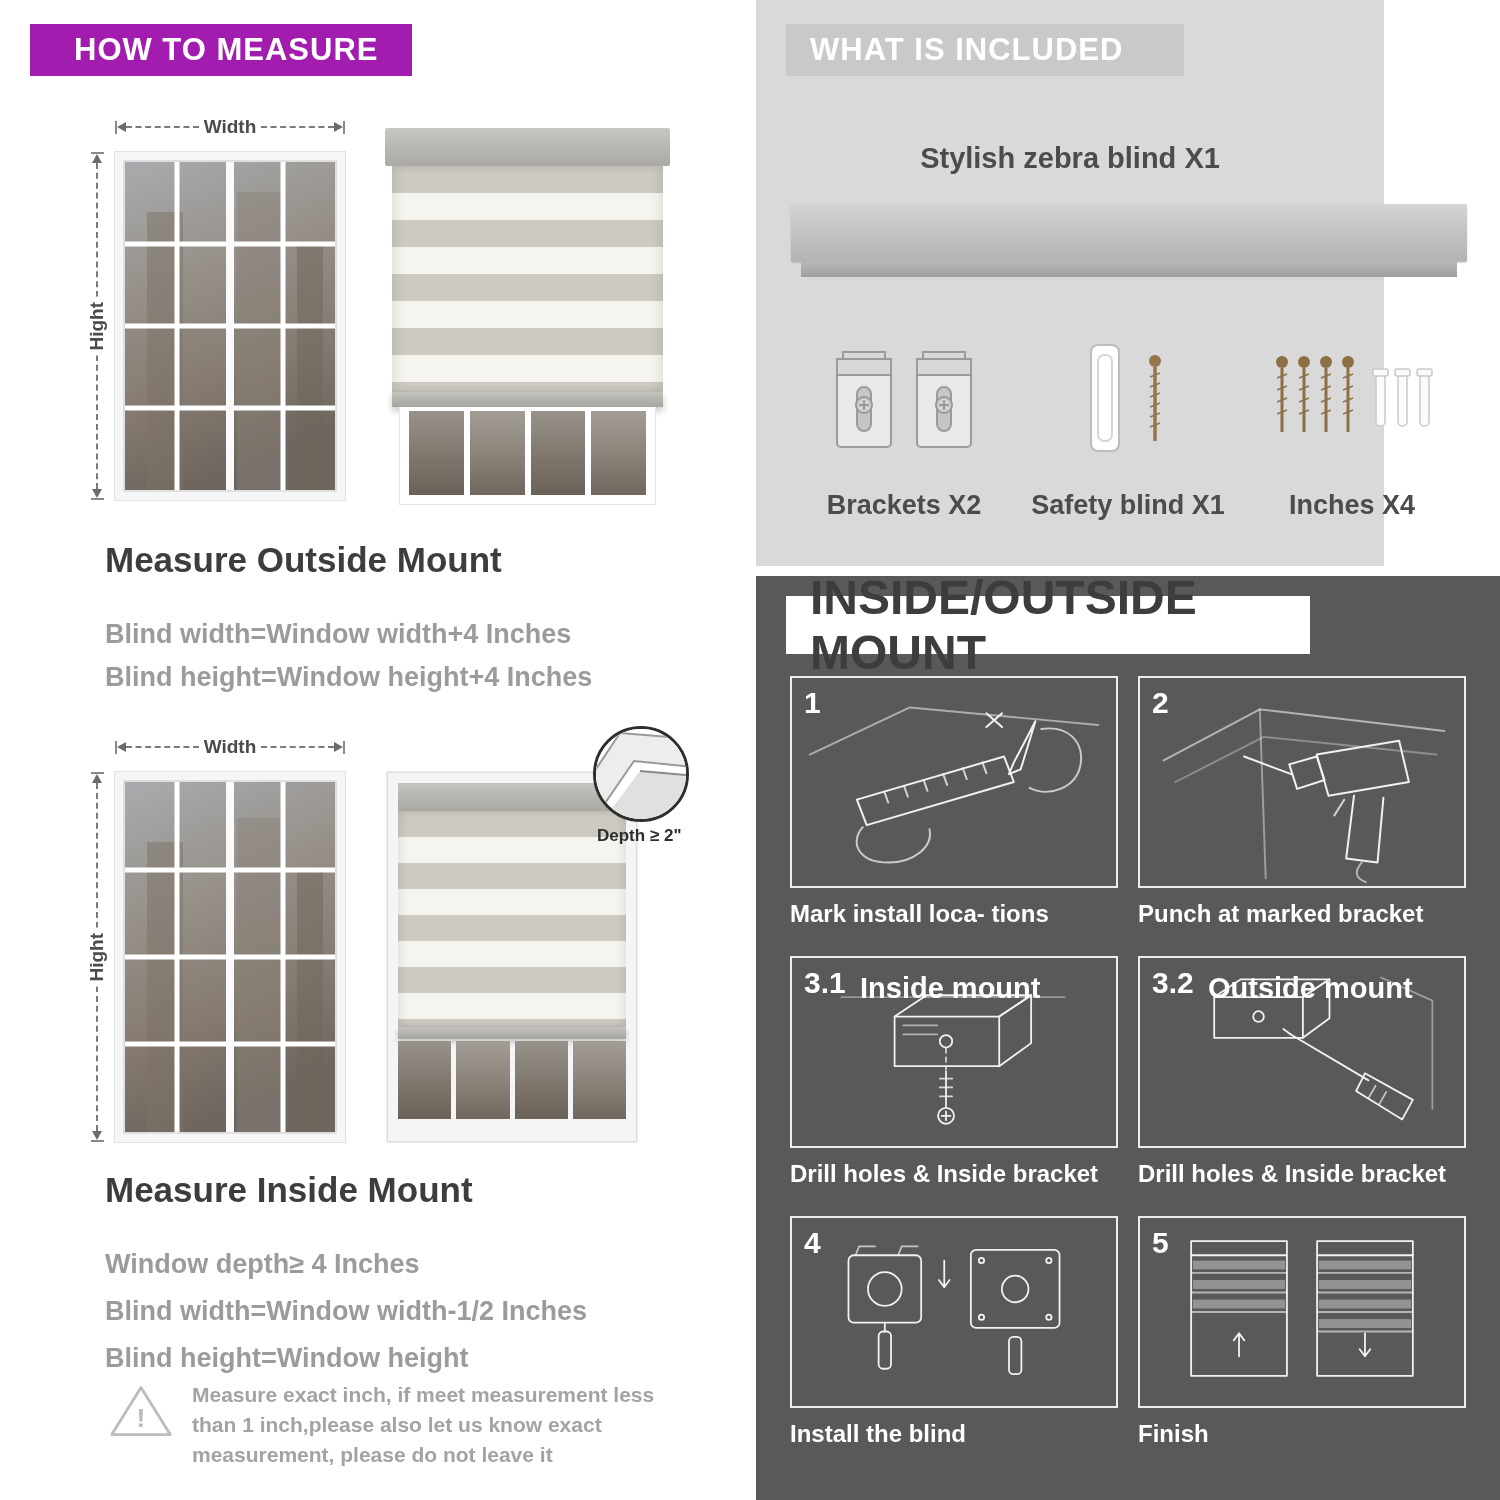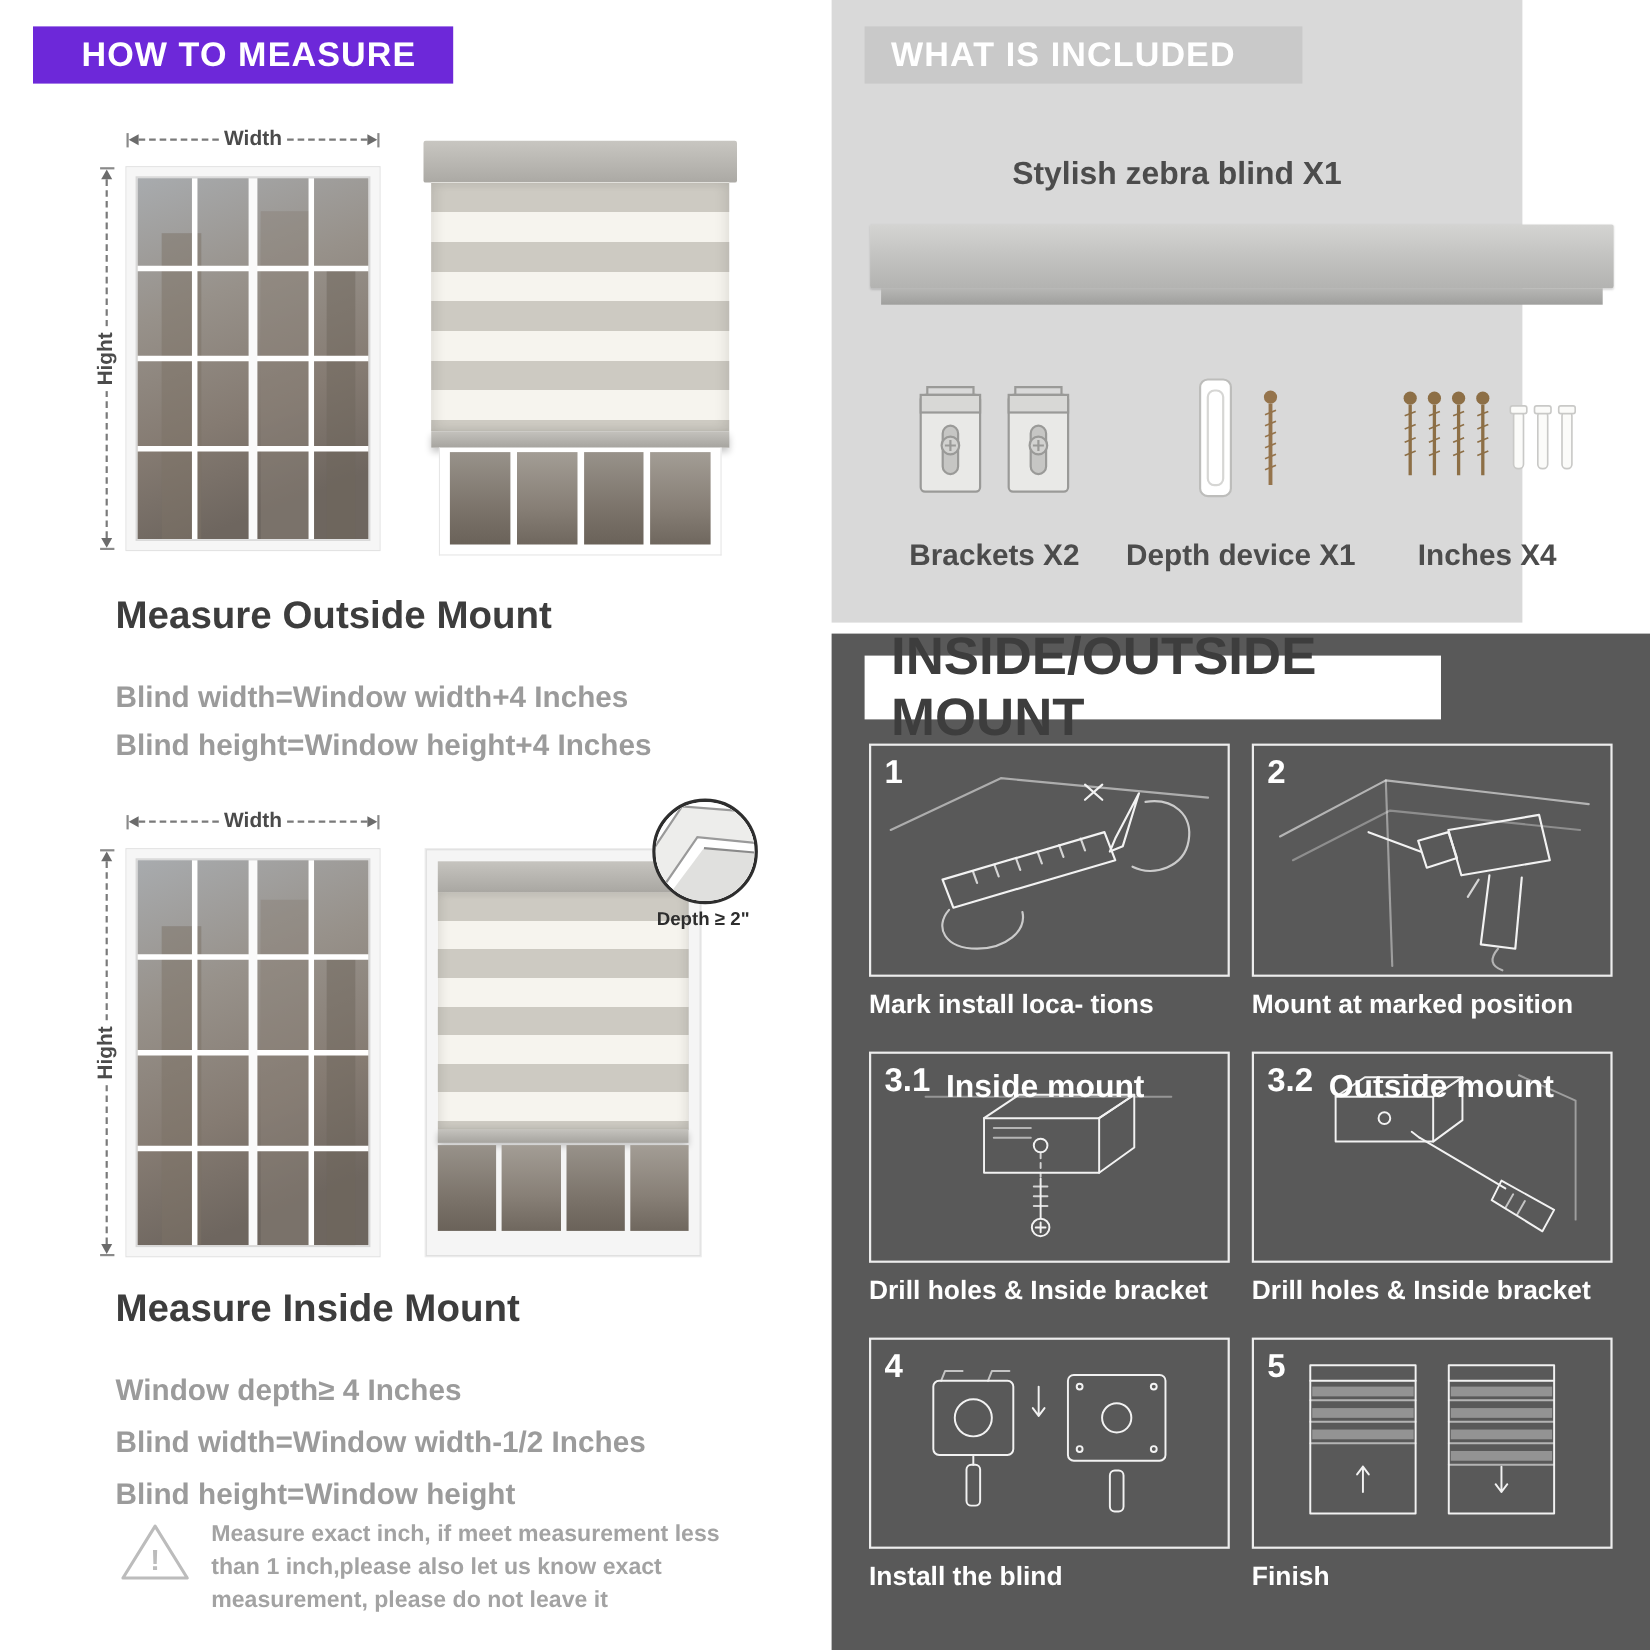--- a/index.html
+++ b/index.html
@@ -14,21 +14,21 @@
   
   .section-header {
     position: absolute;
     display: flex;
     align-items: center;
     padding-left: 24px;
     font-weight: bold;
     letter-spacing: 1px;
     color: #fff;
   }
-  #howto-header { left: 30px; top: 24px; width: 382px; height: 52px; background: #6d28d9; font-size: 31px; padding-left: 44px; }
+  #howto-header { left: 30px; top: 24px; width: 382px; height: 52px; background: #a21caf; font-size: 31px; padding-left: 44px; }
   #included-header { left: 30px; top: 24px; width: 398px; height: 52px; background: #c9c9c9; font-size: 31px; }
   #mount-header {
     left: 30px; top: 20px; width: 524px; height: 58px;
     background: #ffffff; color: #3d3d3d; font-size: 48px; letter-spacing: 0;
   }
 
   
   .diag { position: absolute; }
   #diag-outside { left: 85px; top: 112px; width: 600px; height: 404px; }
   #diag-inside  { left: 85px; top: 732px; width: 620px; height: 440px; }
@@ -316,21 +316,21 @@
           <g stroke="#95744c" stroke-width="1.6">
             <line x1="87" y1="40" x2="97" y2="36"></line>
               <line x1="87" y1="50" x2="97" y2="46"></line>
             <line x1="87" y1="60" x2="97" y2="56"></line>
               <line x1="87" y1="70" x2="97" y2="66"></line>
             <line x1="87" y1="80" x2="97" y2="76"></line>
               <line x1="87" y1="90" x2="97" y2="86"></line>
           </g>
         </svg>
       </div>
-      <div class="item-label">Depth device X1</div>
+      <div class="item-label">Safety blind X1</div>
     </div>
 
     <div class="item">
       <div class="item-icon">
         <svg width="168" height="116" viewBox="0 0 168 116">
           <g stroke="#8d6f46" stroke-width="3">
             <line x1="14" y1="24" x2="14" y2="88"></line>
               <line x1="36" y1="24" x2="36" y2="88"></line>
             <line x1="58" y1="24" x2="58" y2="88"></line>
               <line x1="80" y1="24" x2="80" y2="88"></line>
@@ -409,21 +409,21 @@
             <path d="M34,106 L124,60 L300,78" opacity=".35"></path>
             <path d="M104,80 L152,98"></path>
             <path d="M150,88 l28,-8 l8,24 l-28,9 Z"></path>
             <path d="M178,78 L262,64 L272,106 L190,120 Z"></path>
             <path d="M216,120 L208,184 L240,188 L246,122"></path>
             <path d="M206,124 l-10,16" opacity=".8"></path>
             <path d="M224,188 q-12,14 4,20" opacity=".6"></path>
           </g>
         </svg>
       </div>
-      <div class="step-caption">Mount at  marked position</div>
+      <div class="step-caption">Punch at  marked bracket</div>
     </div>
 
     <div class="step">
       <div class="step-box">
         <span class="step-num">3.1</span>
         <span class="step-title">Inside mount</span>
         <svg class="step-art" viewBox="0 0 326 212">
           <g fill="none" stroke="#f2f2f2" stroke-width="2" stroke-linecap="round" stroke-linejoin="round">
             <path d="M36,44 h252" opacity=".4"></path>
             <rect x="96" y="66" width="118" height="56"></rect>

